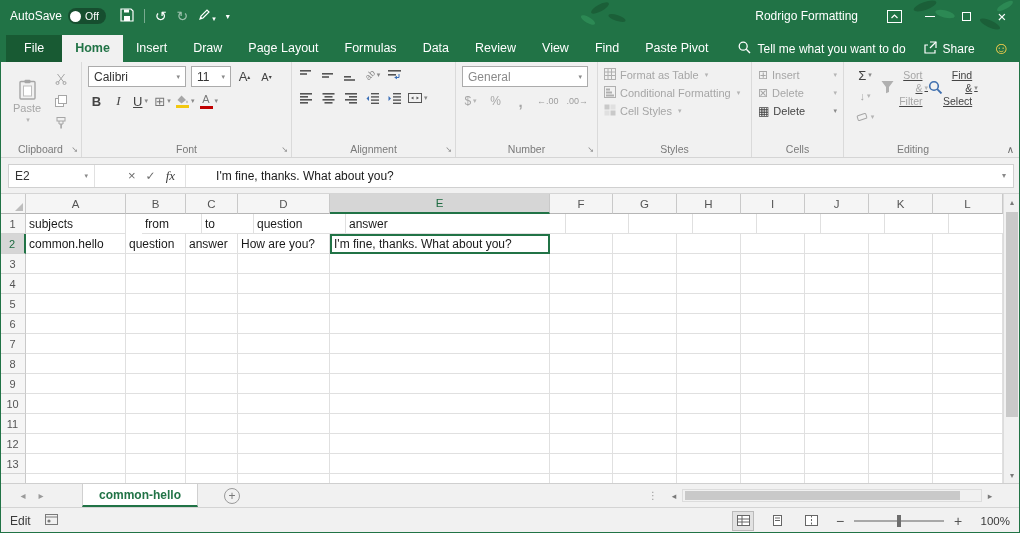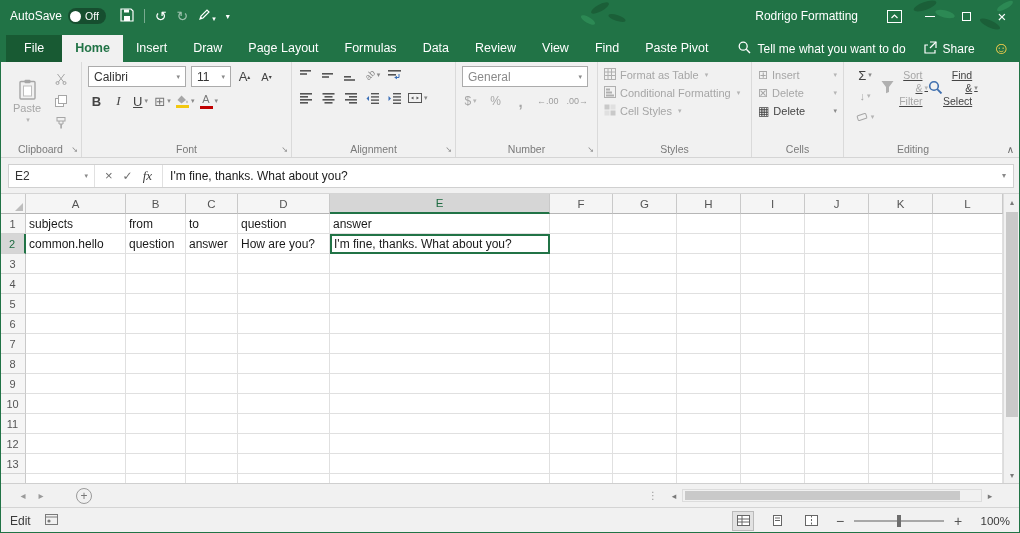--- a/index.html
+++ b/index.html
@@ -59,21 +59,21 @@
   .bigbtn { display:flex; flex-direction:row; align-items:center; width:48px; padding-top:3px; text-align:right; font-size:10.5px; line-height:1.25;text-decoration:underline; }
   .stackrow { display:flex; align-items:center; gap:4px; height:18px; font-size:11px; white-space:nowrap; }
 
   .ab-rot { display:inline-block; transform:rotate(-45deg); font-size:9px; color:#8a8a8a; }
   .decbtn { font-size:9px; color:#9d9d9d; }
   .ubar { text-decoration:underline; }
   .colorbar { display:block; width:13px; height:3px; margin-top:1px; }
 
   
   .fbar-strip { height:36px; background:#f1f1f1; border-bottom:1px solid #d5d5d5; display:flex; align-items:center; padding:0 6px 0 8px; gap:0; }
-  .fbar { display:flex; align-items:stretch; height:24px; flex:1; background:#fff; border:1px solid #d0d0d0; }
+  .fbar { display:flex; align-items:stretch; height:24px; flex:1; background:#fff; border:1px solid #d0d0d0;gap:23px; }
   .namebox { width:86px; display:flex; align-items:center; padding:0 6px; border-right:1px solid #e1e1e1; color:#333; }
   .namebox .nb-dd { margin-left:auto; font-size:7px; color:#8a8a8a; }
   .fxbtns { display:flex; align-items:center; gap:10px; padding:0 10px; border-right:1px solid #e1e1e1; color:#6d6d6d; }
   .fxbtns .fx { font-style:italic; font-family:"Liberation Serif","DejaVu Serif",serif; font-size:13px; color:#3d3d3d; }
   .fml { flex:1; display:flex; align-items:center; padding:0 7px; color:#1a1a1a; white-space:nowrap; overflow:hidden; }
   .fml-expand { width:18px; display:flex; align-items:center; justify-content:center; color:#8a8a8a; font-size:8px; }
 
   
   .gridwrap { height:289px; display:flex; background:#fff; }
   .gridmain { width:1003px; overflow:hidden; }
@@ -537,21 +537,21 @@
         <div class="colhdr" style="width: 64px;">H</div>
         <div class="colhdr" style="width: 64px;">I</div>
         <div class="colhdr" style="width: 64px;">J</div>
         <div class="colhdr" style="width: 64px;">K</div>
         <div class="colhdr" style="width: 70px;">L</div>
       </div>
     <div>
         <div class="grow">
           <div class="rowhdr">1</div>
           <div class="cell" style="width: 100px;">subjects</div>
-          <div class="cell" style="width: 60px;">from</div>
+          <div class="cell" style="width: 60px; margin-left: 16px;">from</div>
           <div class="cell" style="width: 52px;">to</div>
           <div class="cell" style="width: 92px;">question</div>
           <div class="cell" style="width: 220px;">answer</div>
           <div class="cell" style="width: 63px;"></div>
           <div class="cell" style="width: 64px;"></div>
           <div class="cell" style="width: 64px;"></div>
           <div class="cell" style="width: 64px;"></div>
           <div class="cell" style="width: 64px;"></div>
           <div class="cell" style="width: 64px;"></div>
           <div class="cell" style="width: 70px;"></div>
@@ -758,20 +758,23 @@
     <div class="vs-track">
         <div class="vs-thumb"></div>
       </div>
     <div class="vs-btn">▾</div>
   </div>
 </div>
 
 <div class="sheetbar">
   <span class="snav">◂</span>
   <span class="snav">▸</span>
+  <div class="sheettab">
+    <span>common-hello</span>
+  </div>
   <div class="addsheet">+</div>
   <div class="sb-spacer"></div>
   <span class="sb-dots">⋮</span>
   <div class="hscroll">
     <span class="hsb-btn">◂</span>
     <div class="hsb-track">
         <div class="hsb-thumb"></div>
       </div>
     <span class="hsb-btn">▸</span>
   </div>

